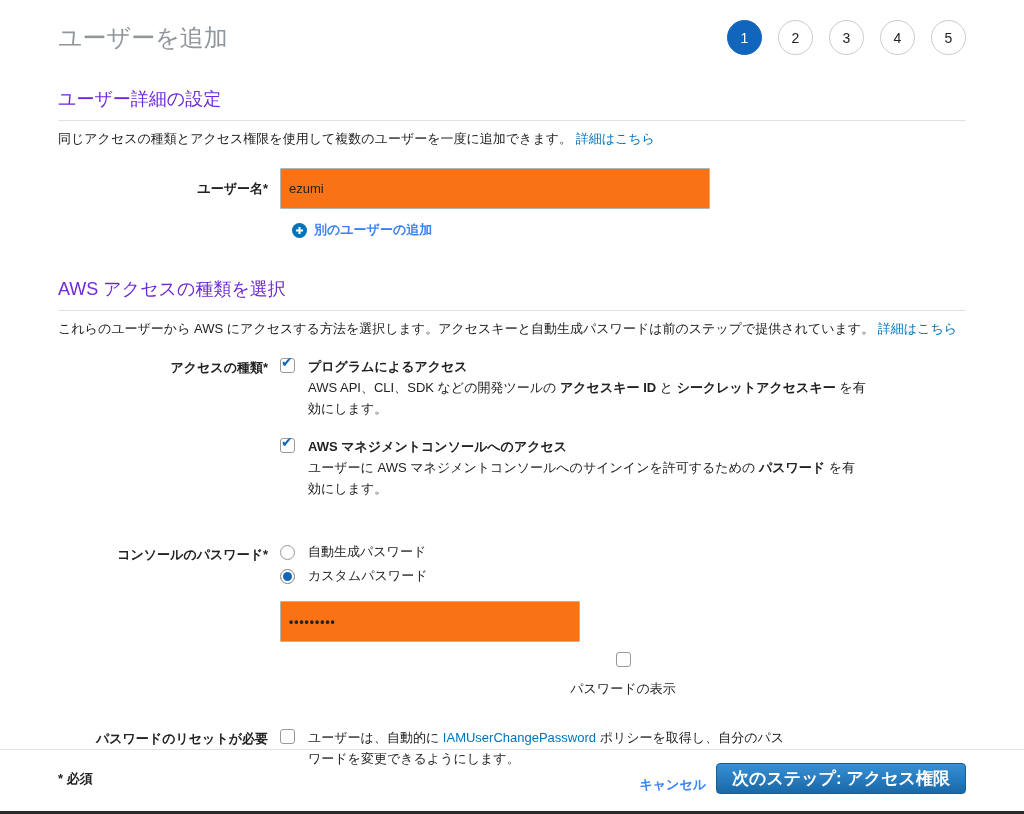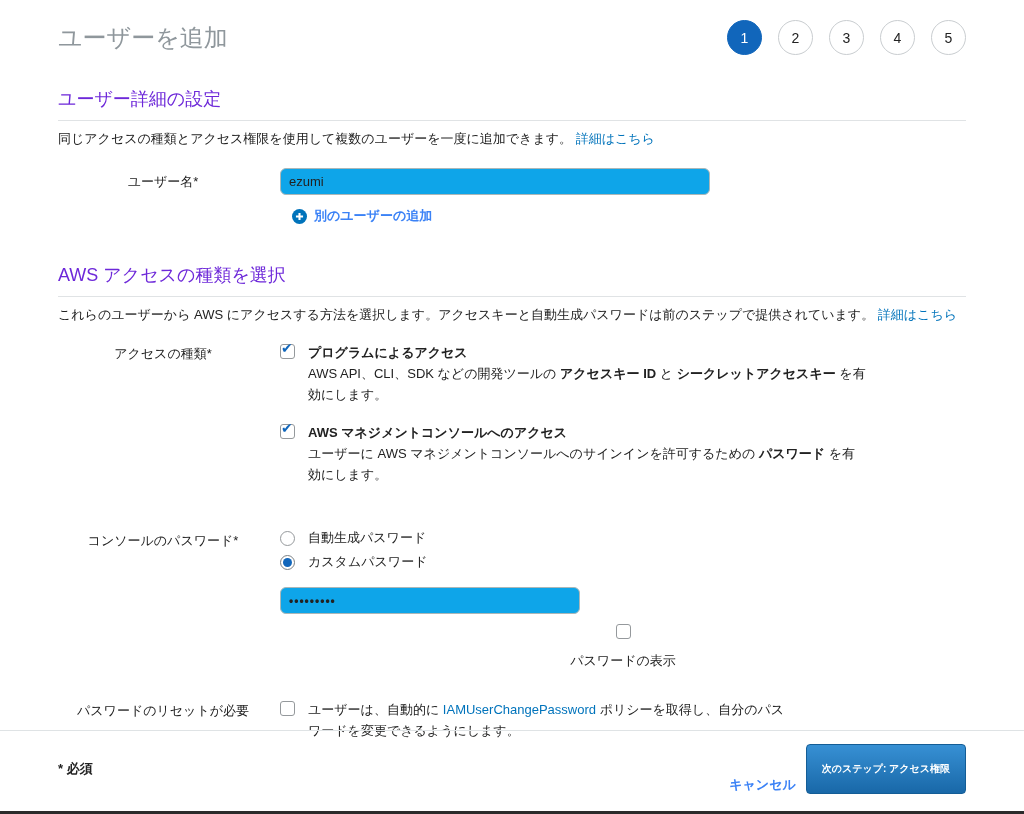--- a/index.html
+++ b/index.html
@@ -29,30 +29,30 @@
   .section-heading { font-size: 18px; font-weight: 400; color: #6d28d9; margin: 16px 0 9px 0; }
   .s1 { margin-top: 32px; }
   .s2 { margin-top: 38px; }
   .rule { border: none; border-top: 1px solid #e0e3e5; margin: 0; }
   .section-desc { margin: 9px 0 0 0; color: #222; }
   a.link { color: #0073bb; text-decoration: none; }
   a.link-bold { color: #3b82f6; font-weight: bold; text-decoration: none; }
 
   
   .form-row { display: flex; }
-  .label-col { width: 222px; flex: none; text-align: center; font-weight: normal; padding-right: 12px; padding-top: 3px; }
+  .label-col { width: 222px; flex: none; text-align: right; font-weight: bold; padding-right: 12px; padding-top: 3px; }
   .content-col { flex: 1; min-width: 0; }
 
   .row-username { margin-top: 20px; align-items: center; }
   .row-username .label-col { padding-top: 0; }
   .text-input {
-    height: 27px; border: 1px solid #aab7b8; border-radius: 6px;
+    height: 41px; border: 1px solid #aab7b8; border-radius: 1px;
     padding: 0 8px; font-size: 13px; color: #222;
     font-family: "Liberation Sans", "DejaVu Sans", sans-serif;
-    background: #0ea5e9; outline: none;
+    background: #f97316; outline: none;
   }
   .username-input { width: 430px; }
 
   .add-user-row { margin: 12px 0 0 234px; display: flex; align-items: center; gap: 7px; }
   .plus-icon { display: inline-flex; }
 
   
   .row-access { margin-top: 18px; }
   .choice { display: flex; gap: 13px; margin-bottom: 17px; }
   .checkbox {
@@ -90,22 +90,22 @@
 
   
   .footer { position: absolute; left: 0; right: 0; bottom: 4px; }
   .footer-rule { border: none; border-top: 1px solid #dfe3e5; margin: 0; }
   .footer-bar { display: flex; justify-content: space-between; align-items: center; padding: 13px 58px 16px 58px; }
   .required-note { font-weight: bold; }
   .footer-actions { display: flex; align-items: flex-end; gap: 10px; }
   .primary-button {
     background: linear-gradient(#3790d4, #1968a8);
     border: 1px solid #145d96; border-radius: 4px;
-    color: #fff; font-weight: bold; font-size: 10px;
-    padding: 17px 15px; cursor: pointer;
+    color: #fff; font-weight: bold; font-size: 17px;
+    padding: 3px 15px; cursor: pointer;
     font-family: "Liberation Sans", "DejaVu Sans", sans-serif;
   }
   .bottom-edge { position: absolute; bottom: 0; left: 0; right: 0; height: 3px; background: #2b2b2b; }
 </style>
 </head>
 <body>
 
 <div class="page">
 
   <div class="header">

